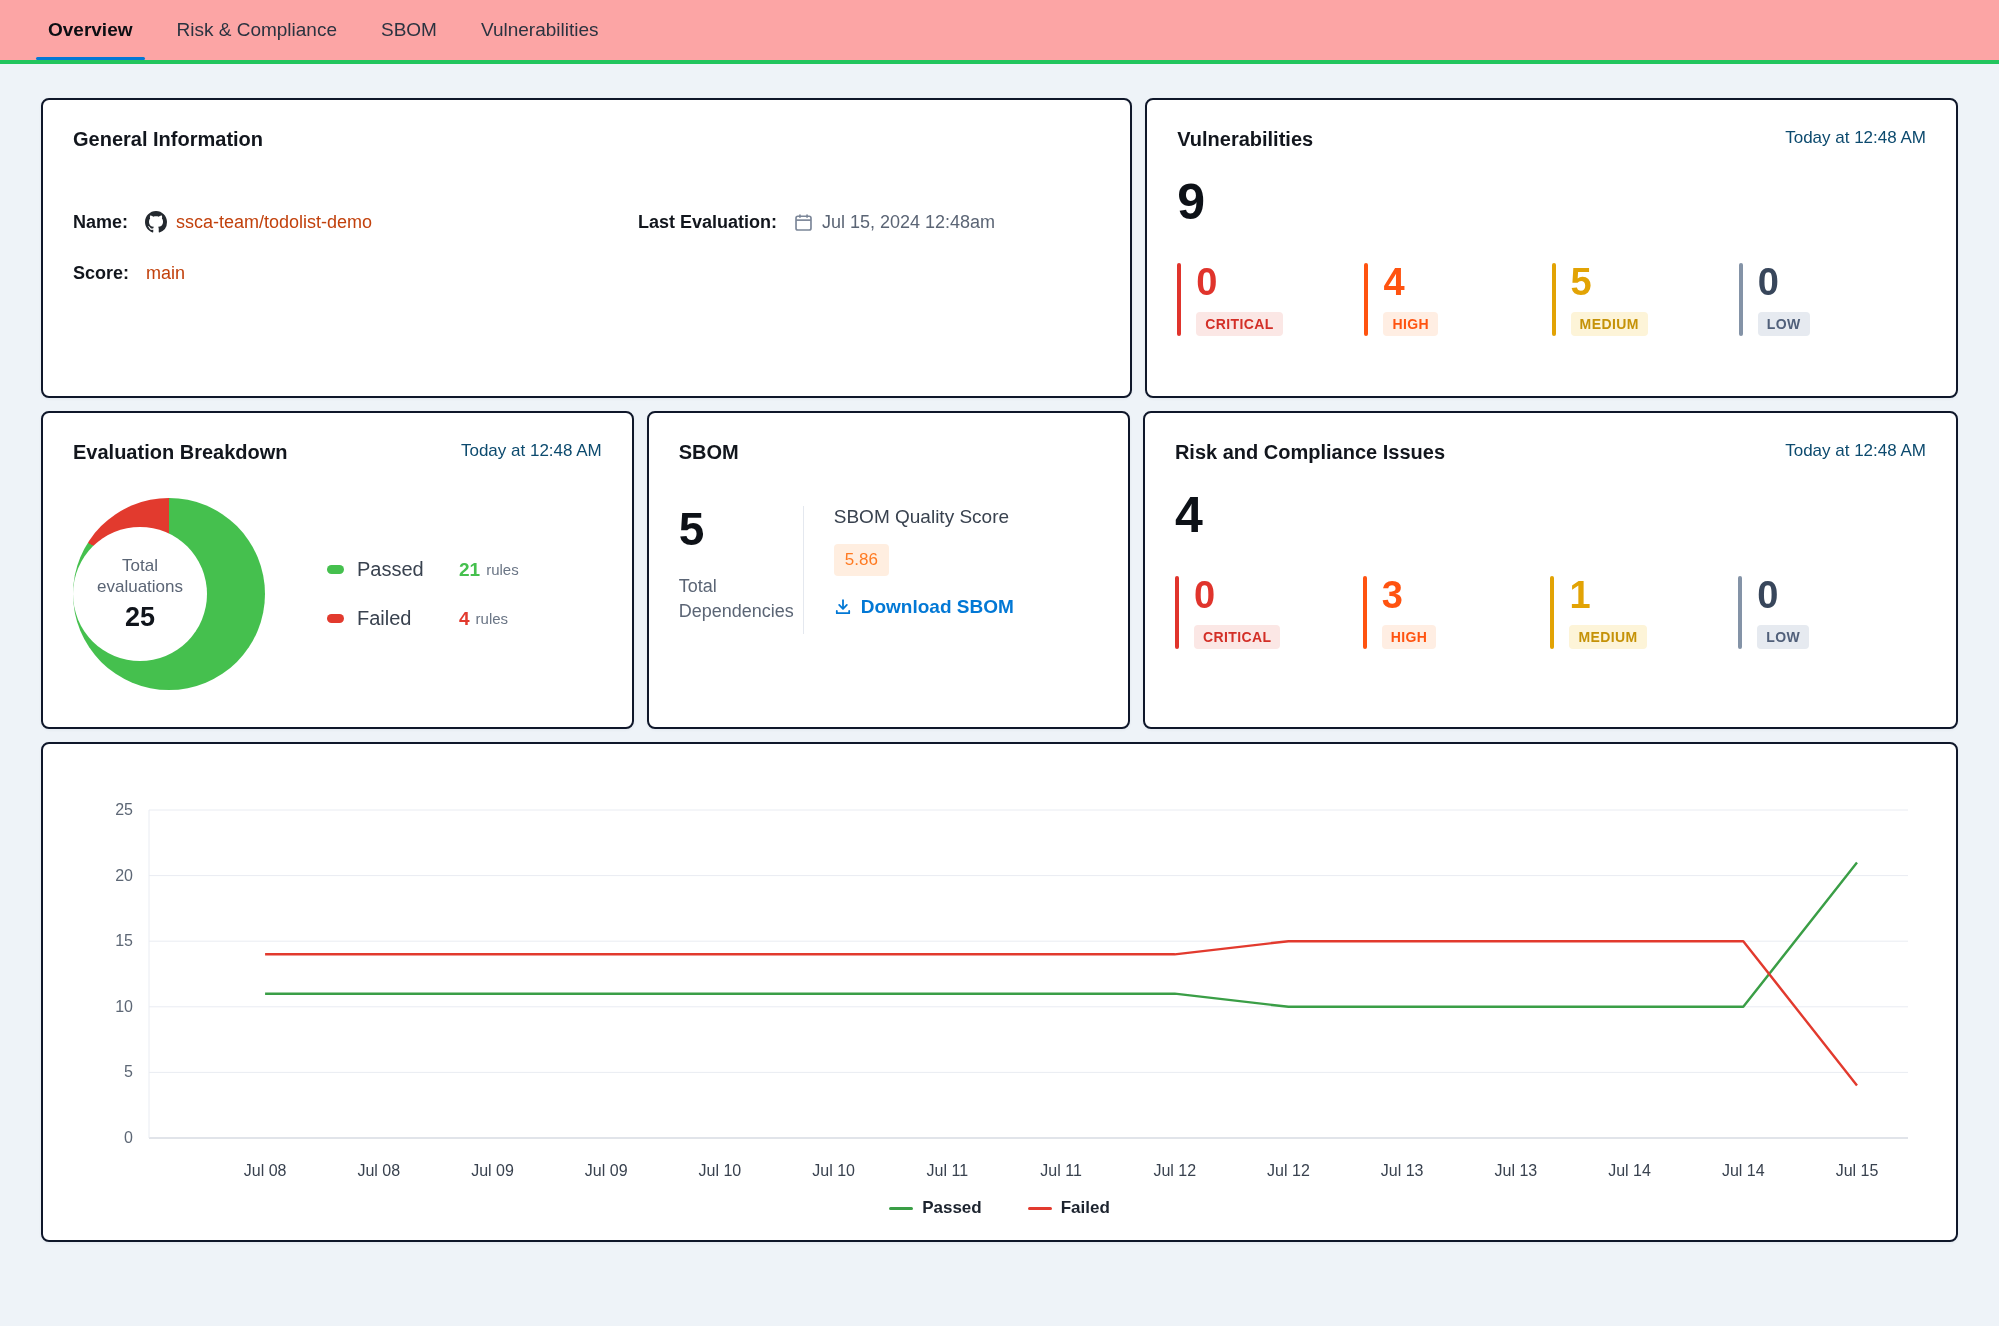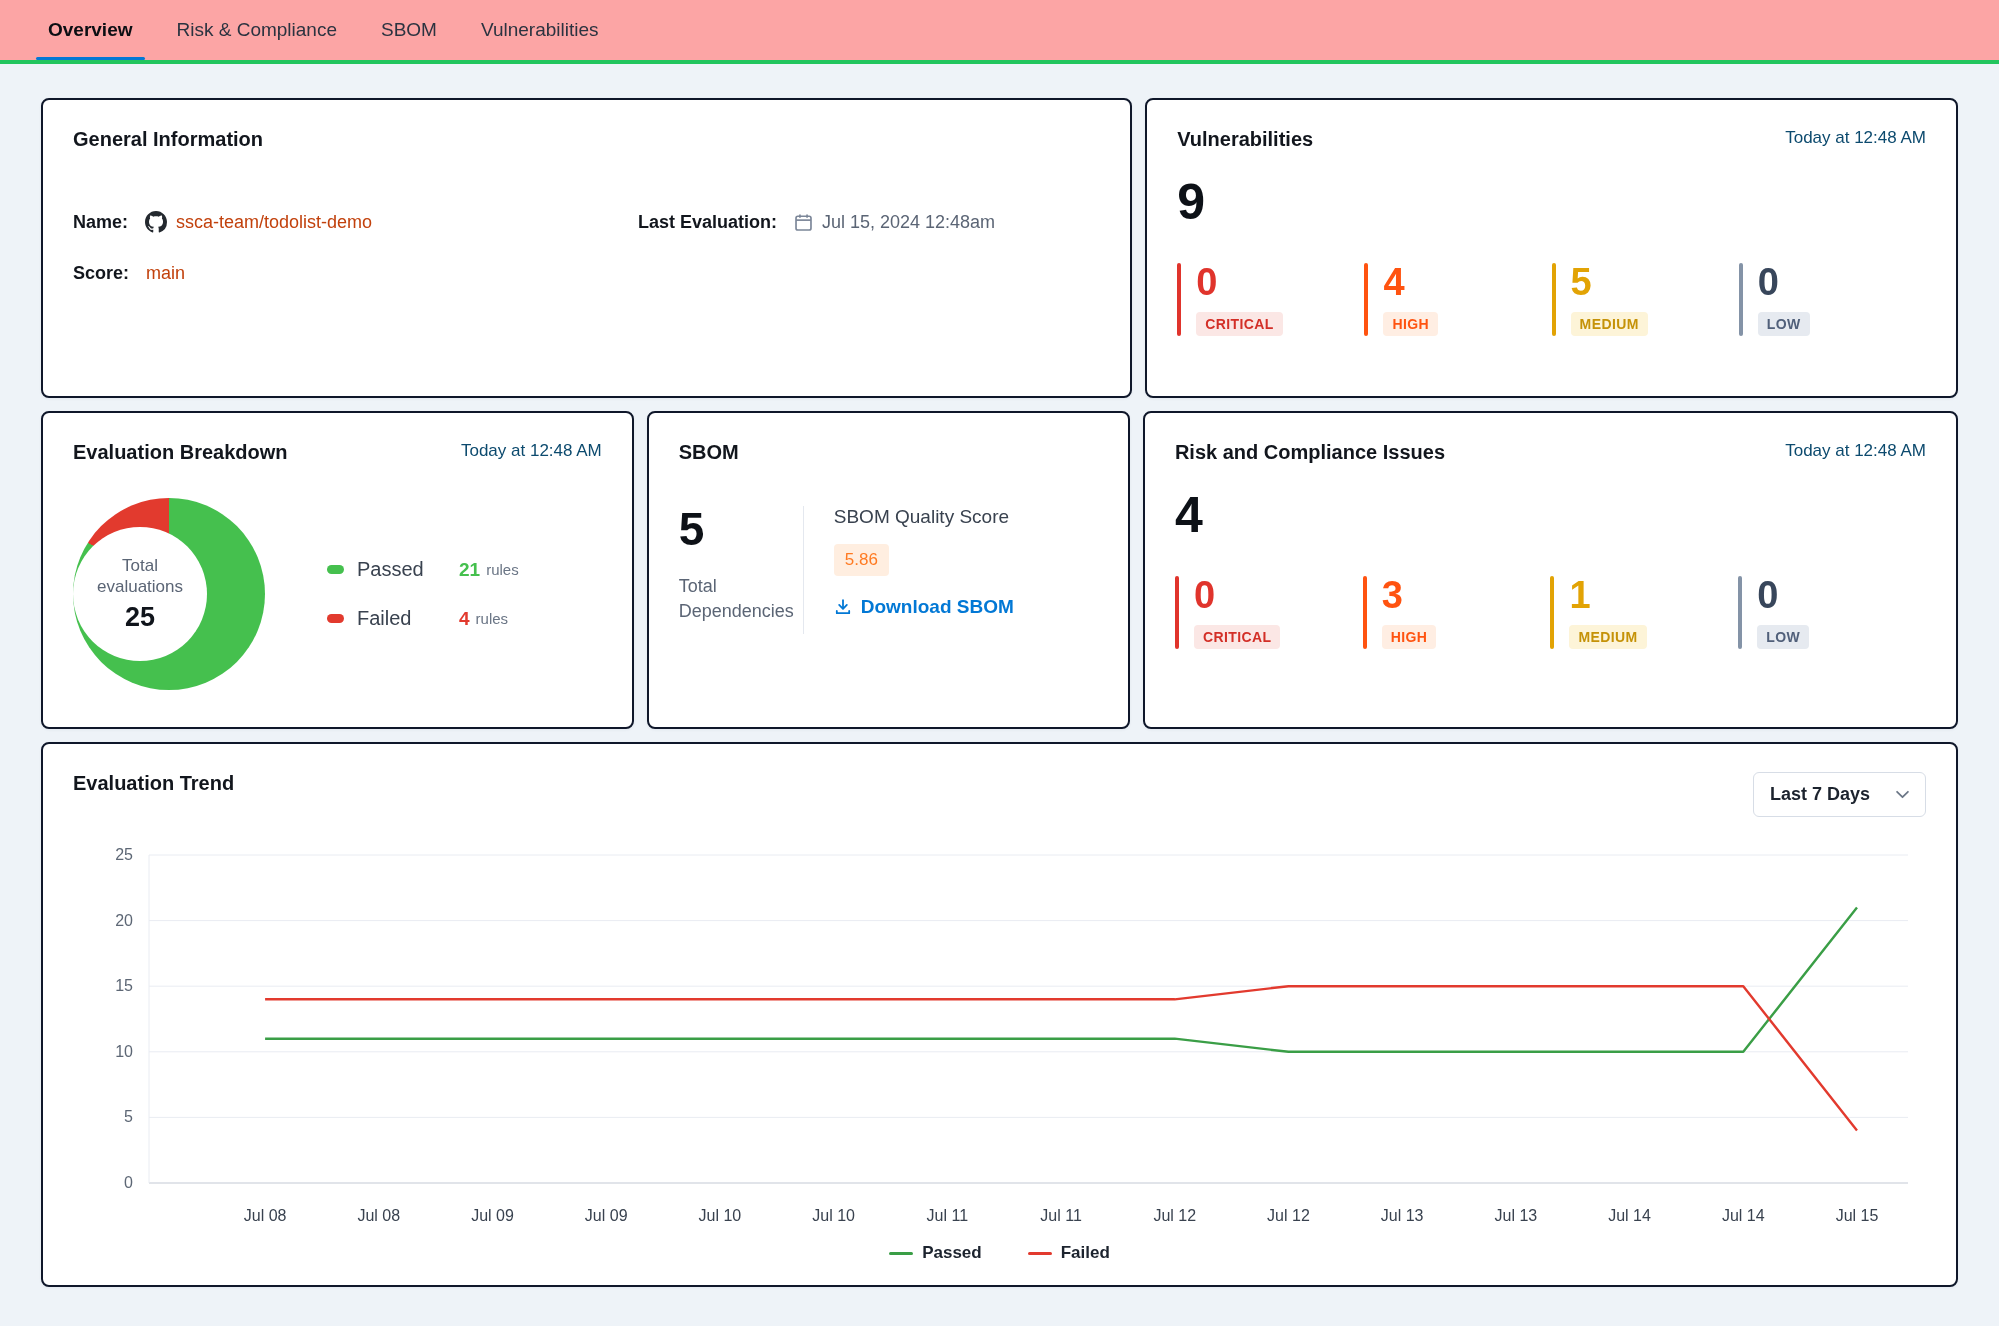--- a/index.html
+++ b/index.html
@@ -272,31 +272,20 @@
             <span class="sev-main">
               <span class="sev-num">0</span>
               <span class="sev-badge">LOW</span>
             </span>
           </div>
         </div>
       </section>
     </div>
 
     <section class="card trend-card">
-      <div class="card-head">
-        <h2 class="card-title">Evaluation Trend</h2>
-        <button class="range-select">
-          <span>Last 7 Days</span>
-          <span style="display:flex">
-            <svg width="13" height="9" viewBox="0 0 12 8" fill="none" stroke="#6b7686" stroke-width="1.6" stroke-linecap="round" stroke-linejoin="round">
-                <path d="M1 1.5 6 6.5 11 1.5"></path>
-              </svg>
-          </span>
-        </button>
-      </div>
       <svg class="trend-svg" preserveAspectRatio="xMidYMid meet" viewBox="0 0 1849 402">
           <line x1="74" x2="1833" y1="348" y2="348" stroke="#c3c9d4" stroke-width="1"></line>
           <text x="58" y="353" text-anchor="end" class="tick">0</text>
           <line x1="74" x2="1833" y1="282.40000000000003" y2="282.40000000000003" stroke="#e9ecf2" stroke-width="1"></line>
           <text x="58" y="287.40000000000003" text-anchor="end" class="tick">5</text>
           <line x1="74" x2="1833" y1="216.79999999999998" y2="216.79999999999998" stroke="#e9ecf2" stroke-width="1"></line>
           <text x="58" y="221.79999999999998" text-anchor="end" class="tick">10</text>
           <line x1="74" x2="1833" y1="151.20000000000002" y2="151.20000000000002" stroke="#e9ecf2" stroke-width="1"></line>
           <text x="58" y="156.20000000000002" text-anchor="end" class="tick">15</text>
           <line x1="74" x2="1833" y1="85.59999999999998" y2="85.59999999999998" stroke="#e9ecf2" stroke-width="1"></line>

